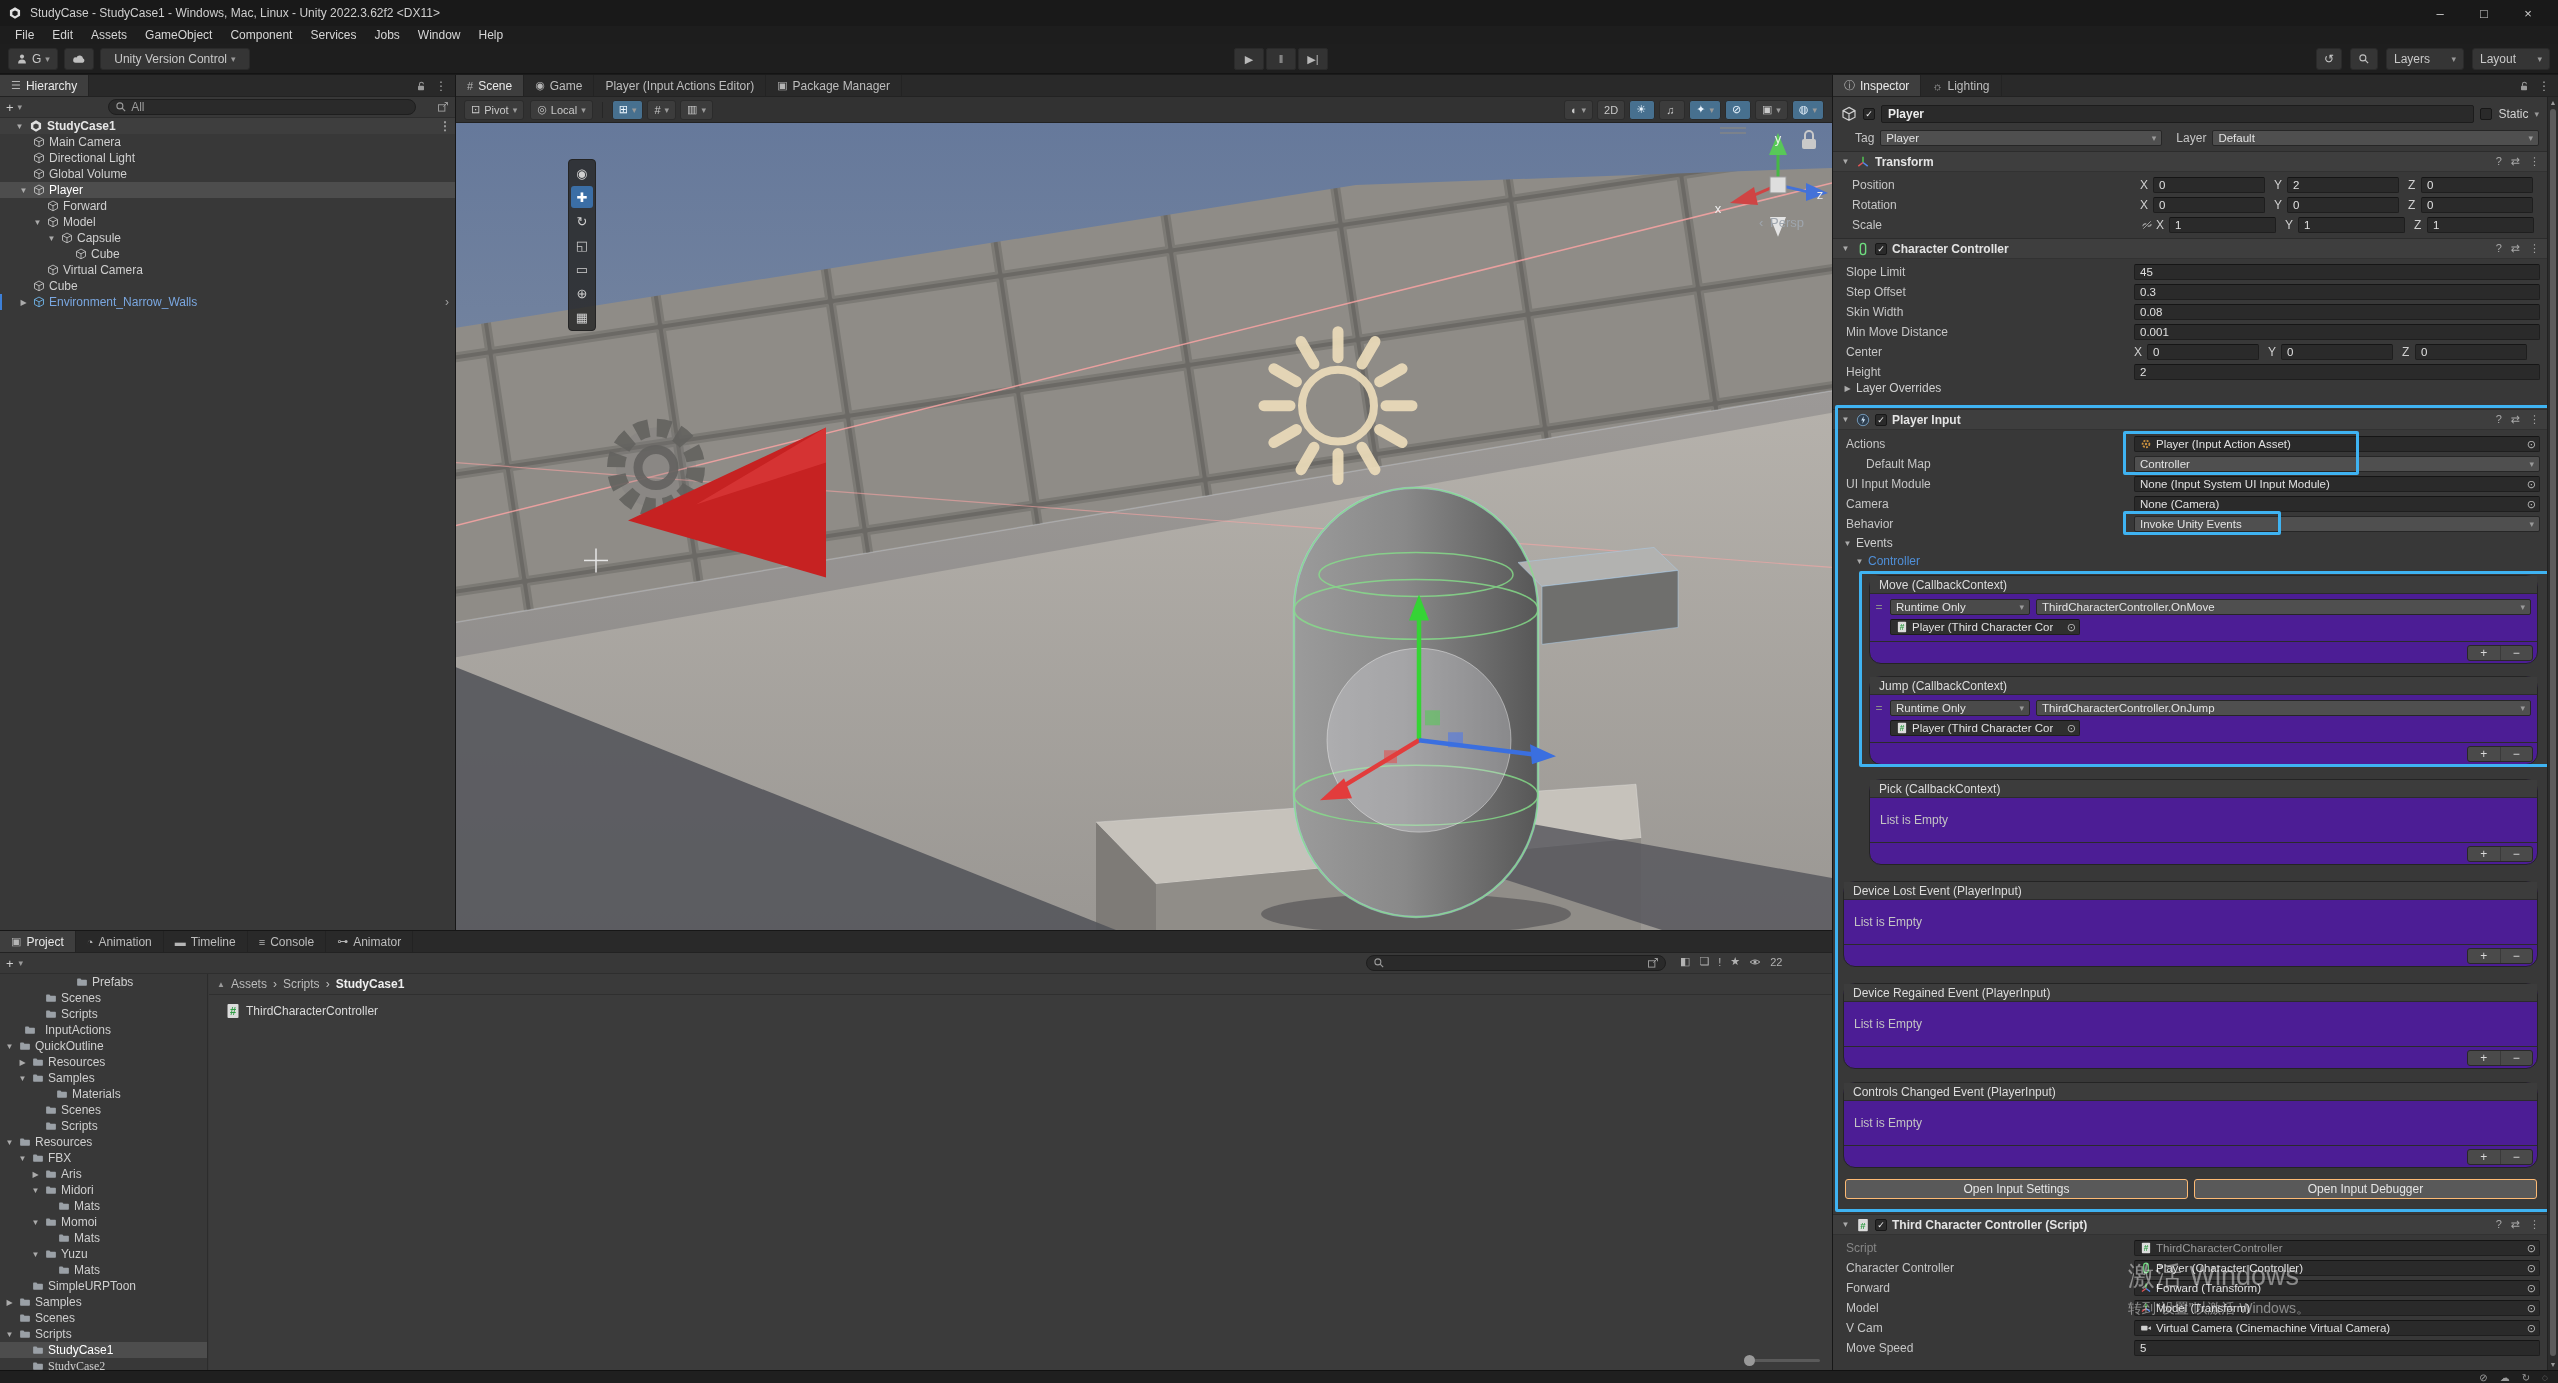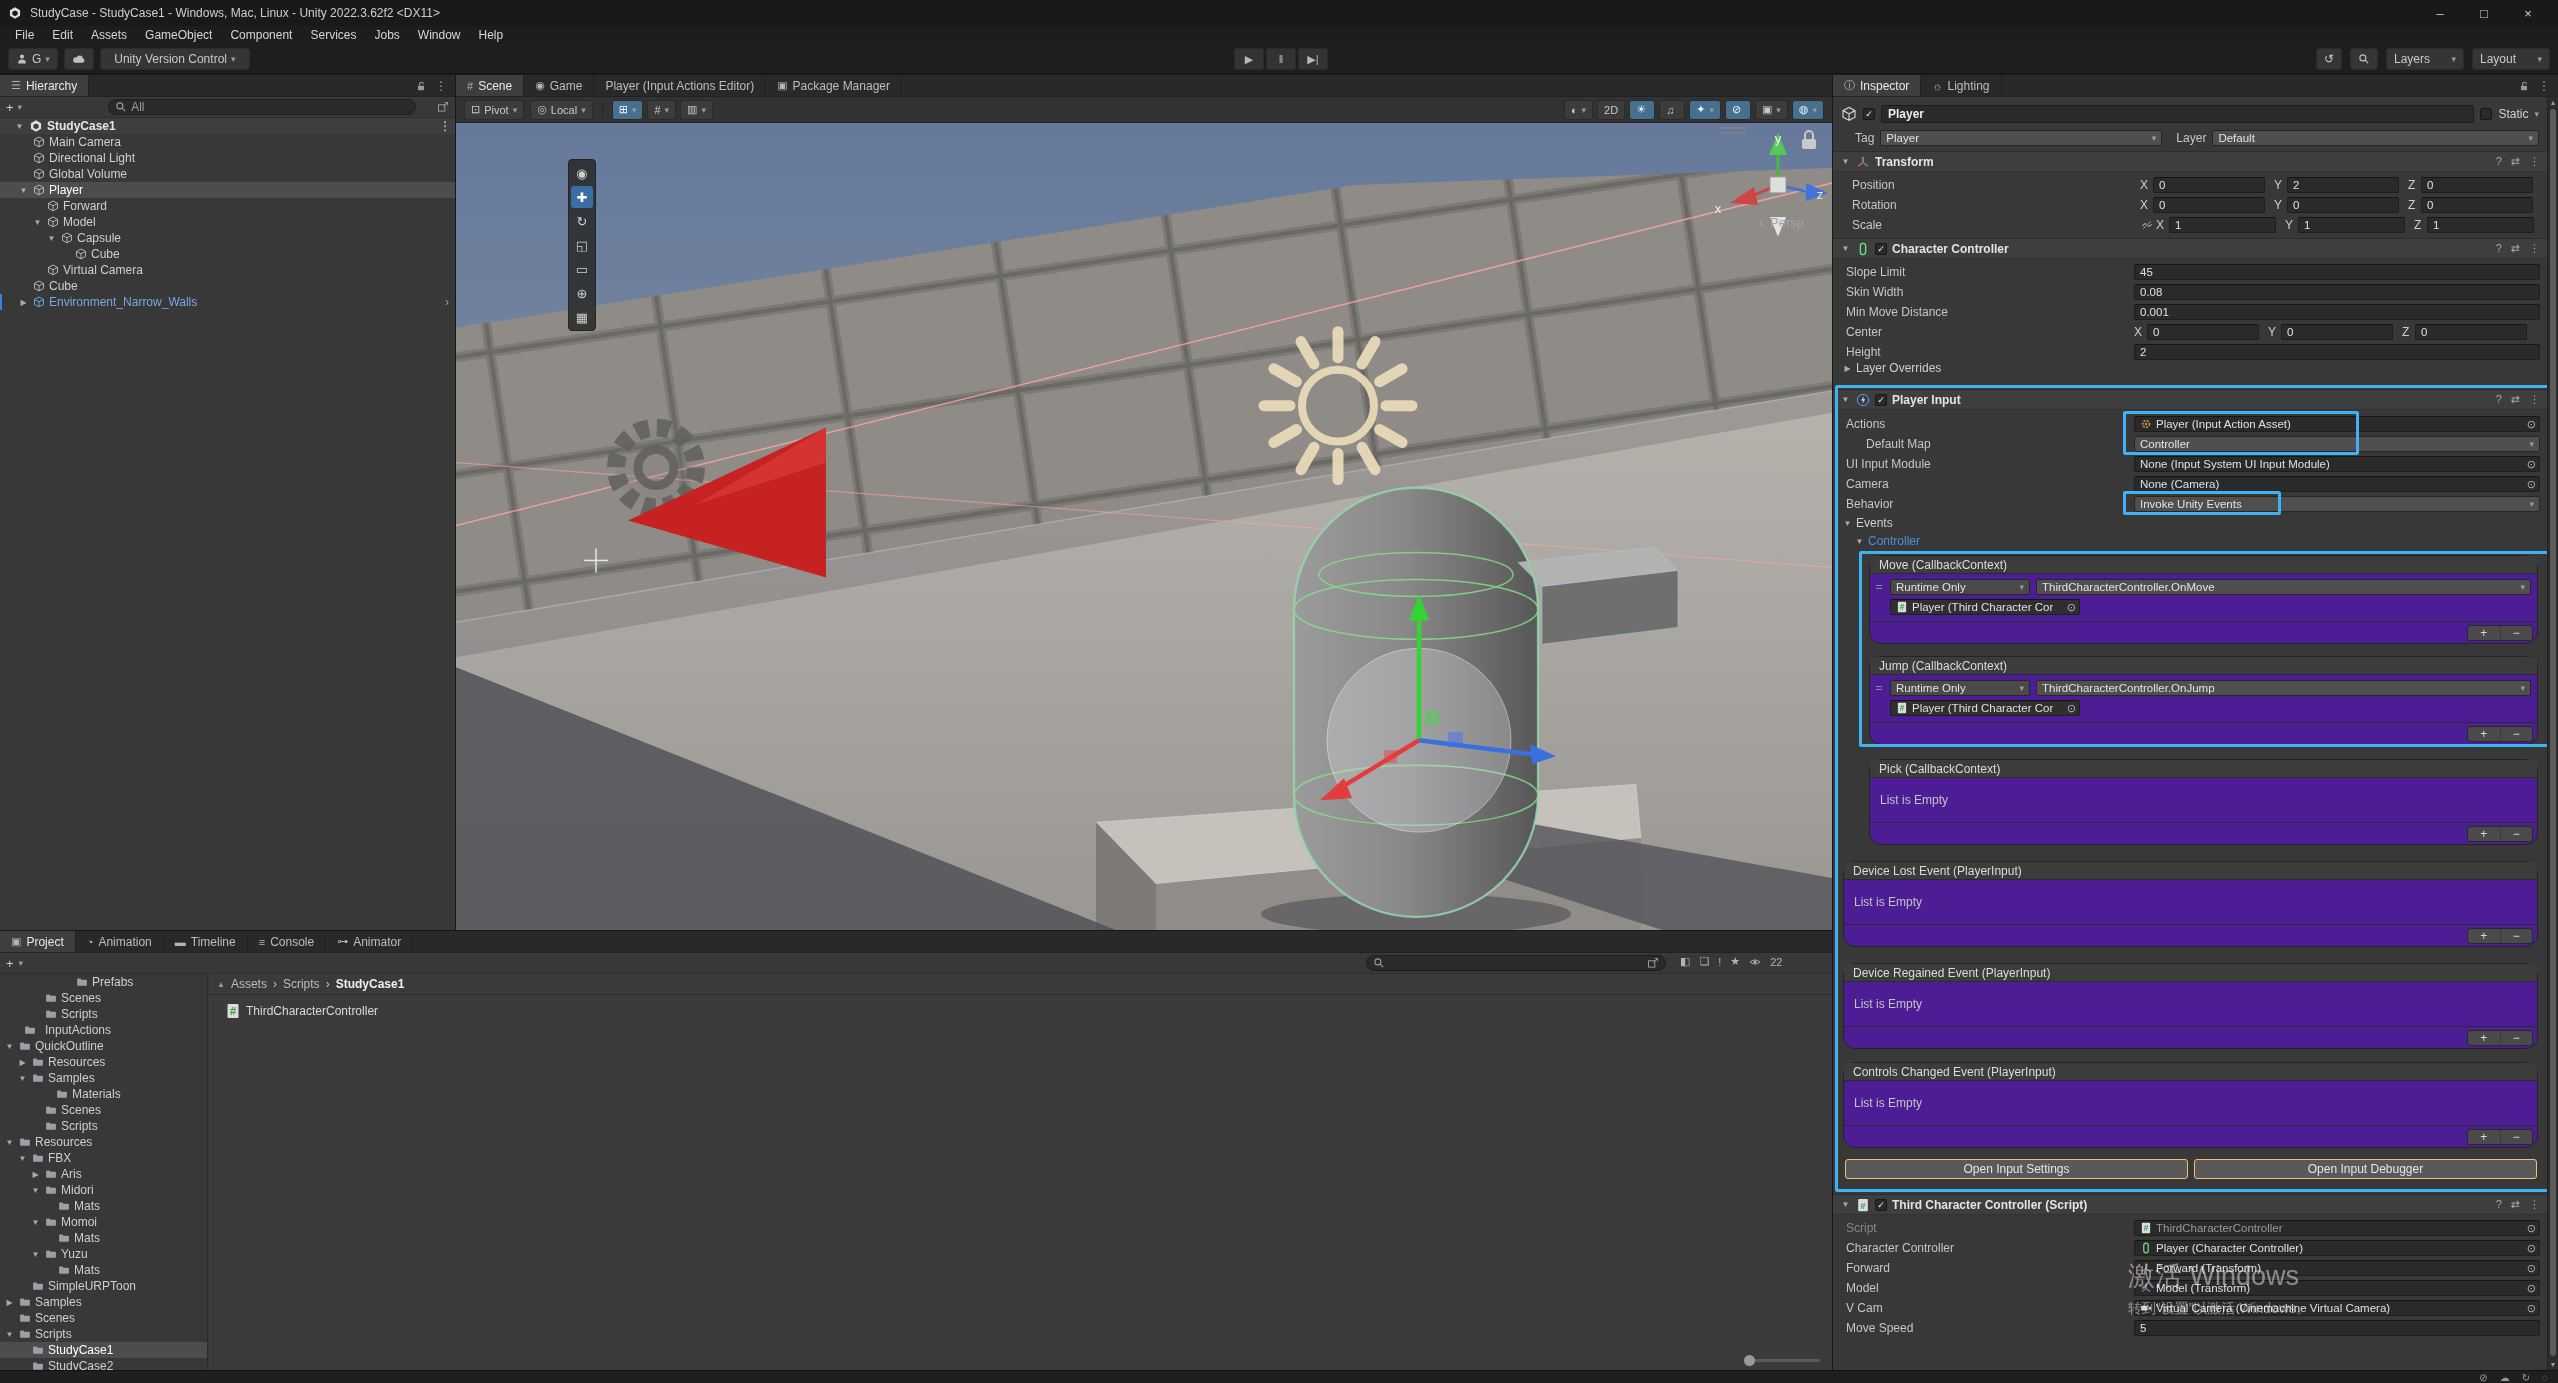--- a/index.html
+++ b/index.html
@@ -810,21 +810,21 @@
               </svg>
               <span>Scripts</span>
             </div>
             <div class="trow sel" style="padding-left: 17px;">
               <span class="tri"></span>
               <svg class="ic s12" viewBox="0 0 16 16" style="color: rgb(154, 160, 166);">
                 <use href="#sym-folder"></use>
               </svg>
               <span>StudyCase1</span>
             </div>
-            <div class="trow" style="padding-left: 17px;">
+            <div class="trow" style="padding-left: 17px; font-family: Liberation Serif, serif;">
               <span class="tri"></span>
               <svg class="ic s12" viewBox="0 0 16 16" style="color: rgb(154, 160, 166);">
                 <use href="#sym-folder"></use>
               </svg>
               <span>StudyCase2</span>
             </div>
           </div>
       <div class="ptreescroll"></div>
       <div class="ptreearrow">▼</div>
       <div class="pcontent">
@@ -969,20 +969,26 @@
             </span>
       </div>
       <div style="padding:3px 0" id="cc-rows">
             <div class="irow">
               <span class="lab">Slope Limit</span>
               <span class="val">
                 <span class="fld grow">45</span>
               </span>
             </div>
             <div class="irow">
+              <span class="lab">Step Offset</span>
+              <span class="val">
+                <span class="fld grow">0.3</span>
+              </span>
+            </div>
+            <div class="irow">
               <span class="lab">Skin Width</span>
               <span class="val">
                 <span class="fld grow">0.08</span>
               </span>
             </div>
             <div class="irow">
               <span class="lab">Min Move Distance</span>
               <span class="val">
                 <span class="fld grow">0.001</span>
               </span>

